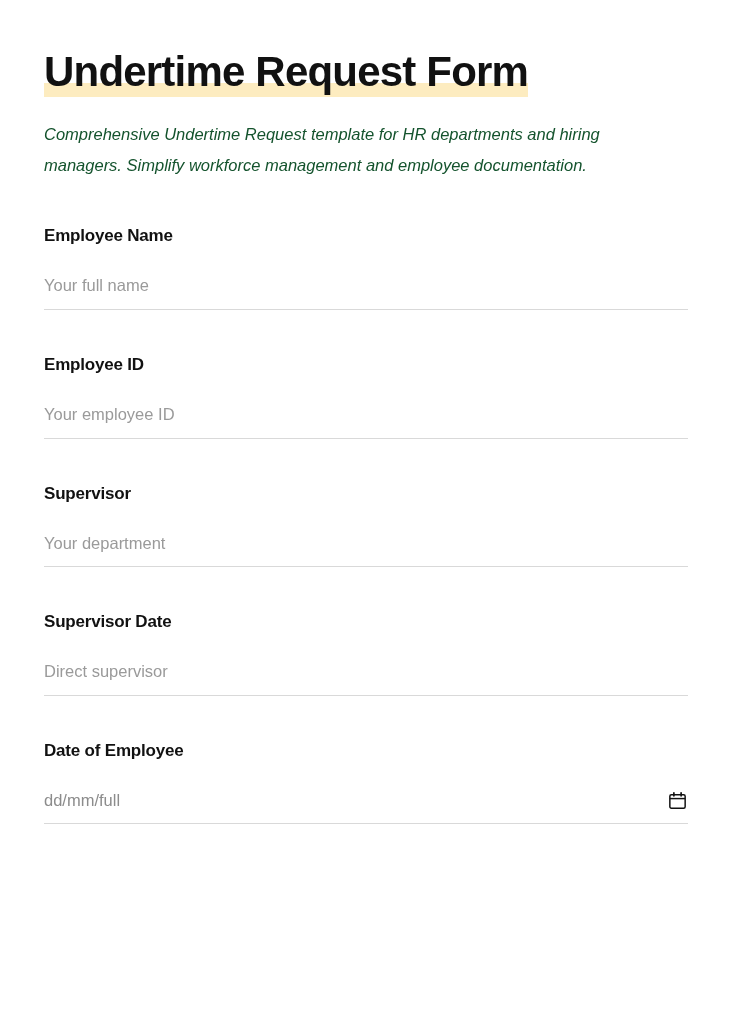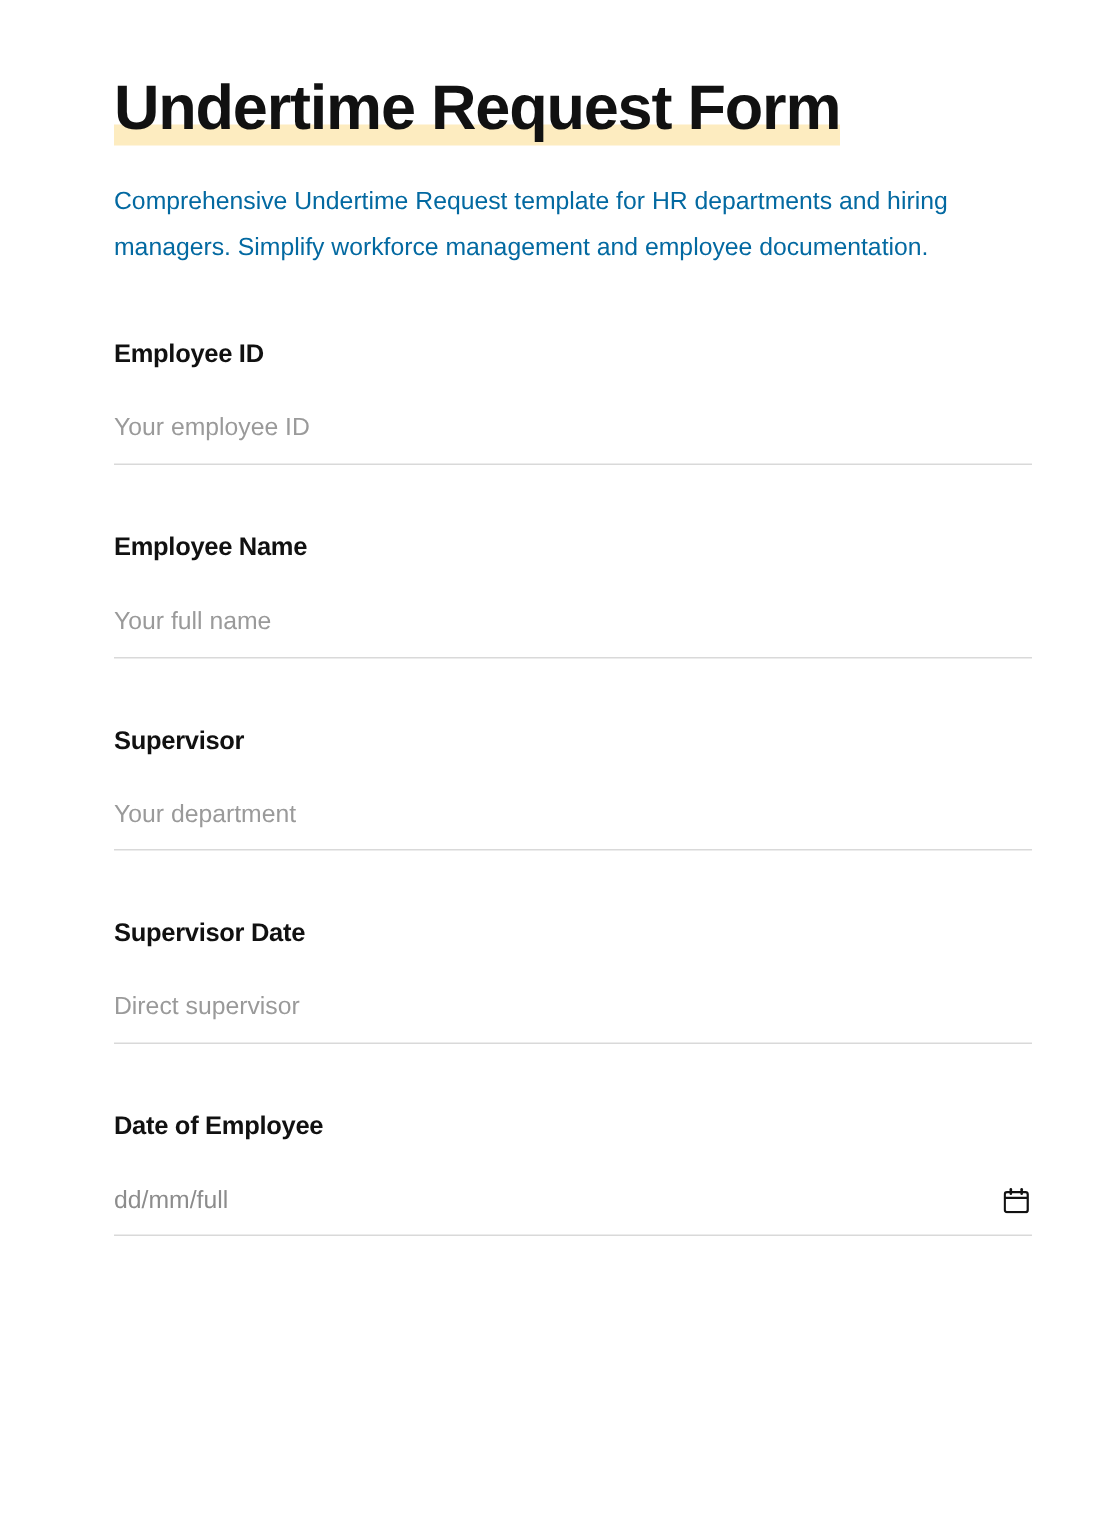--- a/index.html
+++ b/index.html
@@ -9,21 +9,21 @@
     width: 736px;
     height: 1024px;
     background: #ffffff;
     font-family: "Liberation Sans", sans-serif;
     -webkit-font-smoothing: antialiased;
   }
   .page {
     width: 736px;
     height: 1024px;
     background: #ffffff;
-    padding: 48px 48px 0 76px;
+    padding: 48px 48px 0 44px;
     overflow: hidden;
     position: relative;
   }
   .title-wrap {
     position: relative;
     display: inline-block;
     margin: 0;
   }
   .title-highlight {
     position: absolute;
@@ -40,23 +40,24 @@
     font-size: 42px;
     line-height: 1.12;
     font-weight: 700;
     letter-spacing: -0.8px;
     color: #111111;
     margin: 0 0 0 0;
     padding: 0 0 6px 0;
   }
   .form-desc {
     margin: 18px 0 0 0;
+    font-style: italic;
     font-size: 16.5px;
     line-height: 1.85;
-    color: #0369a1;
+    color: #14532d;
     max-width: 630px;
     font-weight: 400;
   }
   .fields {
     margin-top: 46px;
   }
   .field {
     margin-bottom: 45px;
   }
   .field-label {
@@ -111,30 +112,30 @@
   <div class="title-wrap">
     <span class="title-highlight"></span>
     <h1 class="form-title">Undertime Request Form</h1>
   </div>
 
   <p class="form-desc">Comprehensive Undertime Request template for HR departments and hiring managers. Simplify workforce management and employee documentation.</p>
 
   <div class="fields">
 
     <div class="field">
-      <label class="field-label">Employee ID</label>
+      <label class="field-label">Employee Name</label>
       <div class="field-input-row">
-        <input class="field-input" type="text" placeholder="Your employee ID" style="">
+        <input class="field-input" type="text" placeholder="Your full name" style="">
       </div>
     </div>
 
     <div class="field">
-      <label class="field-label">Employee Name</label>
+      <label class="field-label">Employee ID</label>
       <div class="field-input-row">
-        <input class="field-input" type="text" placeholder="Your full name" style="">
+        <input class="field-input" type="text" placeholder="Your employee ID" style="">
       </div>
     </div>
 
     <div class="field">
       <label class="field-label">Supervisor</label>
       <div class="field-input-row">
         <input class="field-input" type="text" placeholder="Your department" style="">
       </div>
     </div>
 

